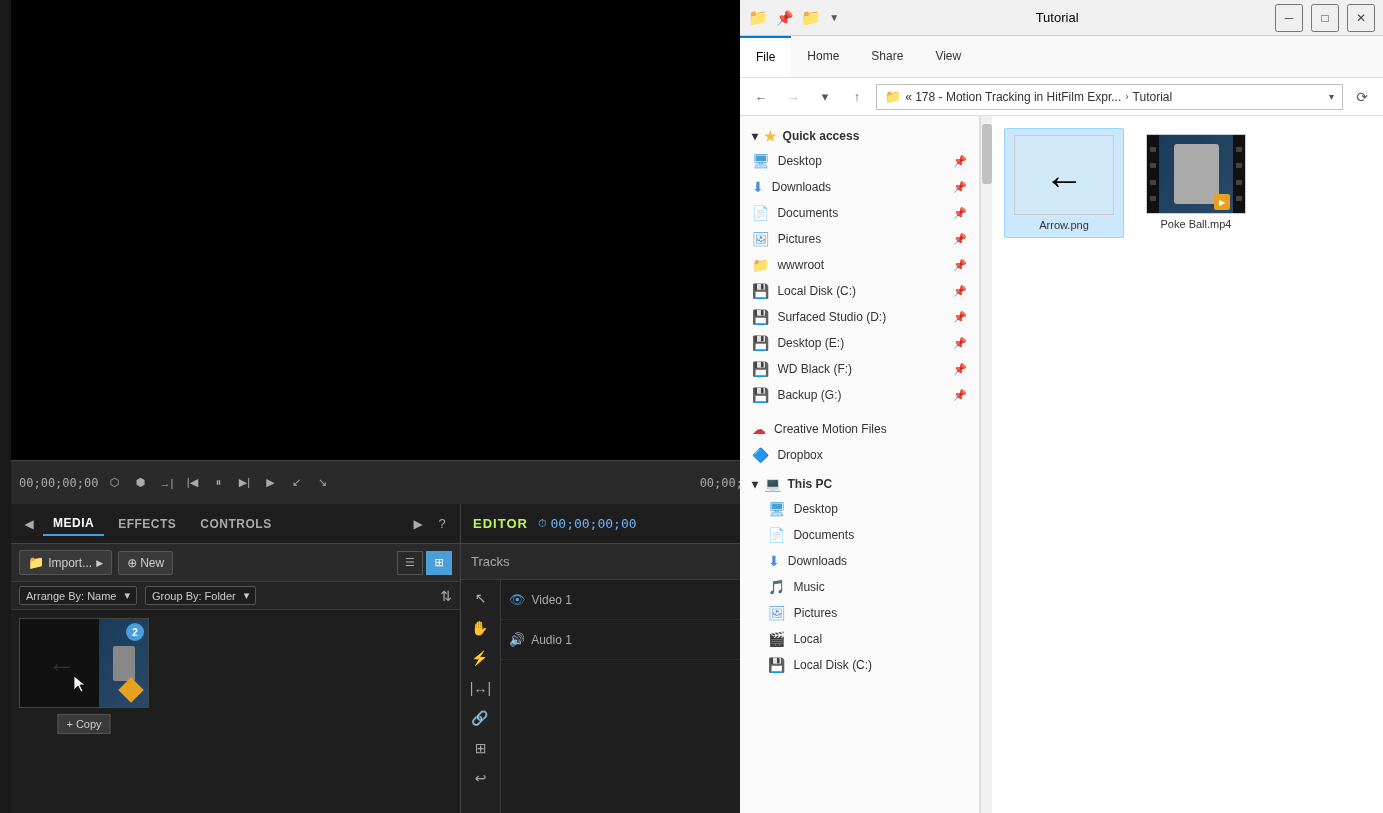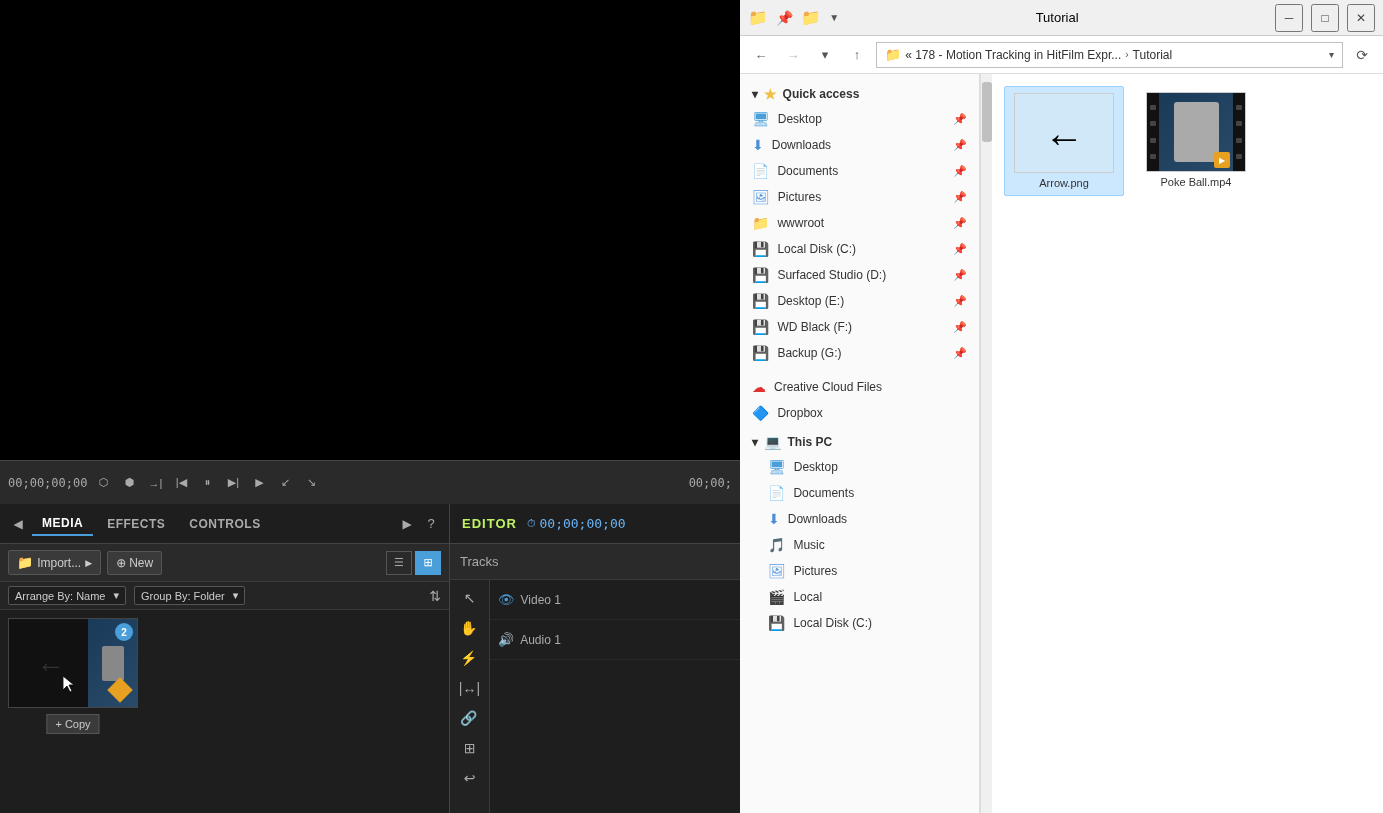--- a/index.html
+++ b/index.html
@@ -15,20 +15,21 @@
       flex-direction: row;
     }
 
     
     #left-panel {
       width: 740px;
       height: 813px;
       display: flex;
       flex-direction: column;
       background: #1a1a1a;
+      padding-left: 11px;
     }
 
     #preview-area {
       width: 740px;
       height: 460px;
       background: #000;
     }
 
     #transport-bar {
       width: 740px;
@@ -931,20 +932,26 @@
     <span class="title-folder-icon2">📁</span>
     <span class="title-down-arrow">▼</span>
     <span style="flex:1"></span>
     <span class="title-text">Tutorial</span>
     <span style="flex:1"></span>
     <button class="title-minimize">─</button>
     <button class="title-maximize">□</button>
     <button class="title-close">✕</button>
   </div>
 
+  <div id="explorer-ribbon">
+    <div class="ribbon-tab active">File</div>
+    <div class="ribbon-tab">Home</div>
+    <div class="ribbon-tab">Share</div>
+    <div class="ribbon-tab">View</div>
+  </div>
 
   <div id="explorer-addressbar">
     <button class="nav-btn">←</button>
     <button class="nav-btn" disabled="">→</button>
     <button class="nav-btn">▾</button>
     <button class="nav-btn">↑</button>
     <div class="address-path">
       <span class="path-folder-icon">📁</span>
       <span class="path-text">« 178 - Motion Tracking in HitFilm Expr...</span>
       <span class="path-chevron">›</span>
@@ -1012,21 +1019,21 @@
       <div class="sidebar-item">
         <span class="sidebar-icon si-drive">💾</span>
         <span>Backup (G:)</span>
         <span class="pin-icon">📌</span>
       </div>
 
       <div style="height:8px;"></div>
 
       <div class="sidebar-item">
         <span class="sidebar-icon si-cloud" style="color:#e03030;">☁</span>
-        <span>Creative Cloud Files</span>
+        <span>Creative Motion Files</span>
       </div>
       <div class="sidebar-item">
         <span class="sidebar-icon si-dropbox" style="color:#4a9eda;">🔷</span>
         <span>Dropbox</span>
       </div>
 
       <div class="sidebar-section-header">
         <span>▾</span>
         <span class="sidebar-icon si-pc">💻</span>
         <span>This PC</span>

